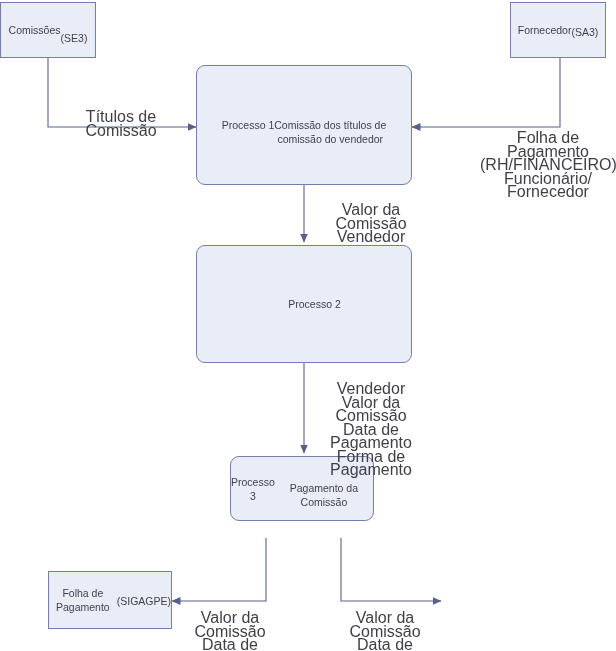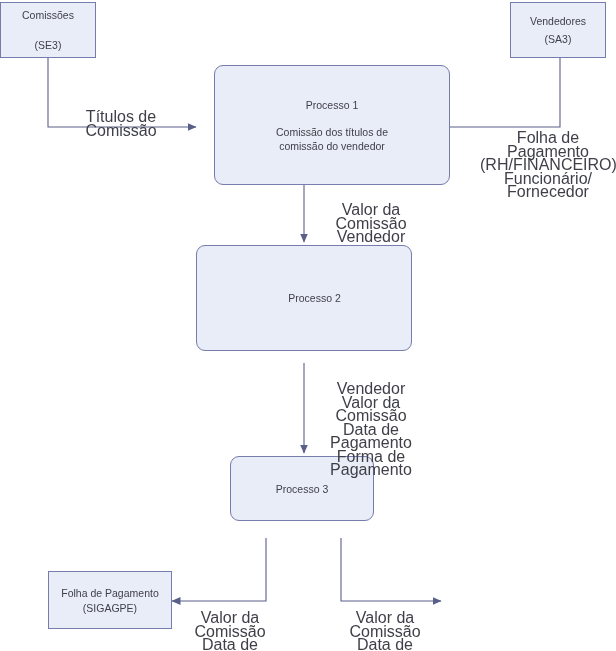--- a/index.html
+++ b/index.html
@@ -26,21 +26,21 @@
     width: 616px;
     height: 651px;
     pointer-events: none;
   }
   .node {
     position: absolute;
     box-sizing: border-box;
     background: #e9edf8;
     border: 1px solid #767cab;
     display: flex;
-    flex-direction: column;
+    flex-direction: row;
     align-items: center;
     justify-content: center;
     text-align: center;
     color: #3f3f48;
     font-size: 10.5px;
     line-height: 14px;
   }
   .node.entity { border-radius: 0; }
   .node.process { border-radius: 9px; }
   .node .title {
@@ -89,36 +89,37 @@
 
     <path d="M341,538 L341,601 L441,601" fill="none" stroke="#5a5f8a" stroke-width="1.1" marker-end="url(#arrow-right)"></path>
   </svg>
 
   <div class="node entity" style="left:0px; top:2px; width:96px; height:56px;">
     <div class="title">Comissões</div>
     <div class="body" style="margin-top:16px;">(SE3)</div>
   </div>
 
   <div class="node entity" style="left:510px; top:2px; width:96px; height:56px;">
-    <div class="title">Vendedores</div>
+    <div class="title">Fornecedor</div>
     <div class="body" style="margin-top:4px;">(SA3)</div>
   </div>
 
-  <div class="node process" style="left:196px; top:65px; width:236px; height:120px;margin-left:18px;">
+  <div class="node process" style="left:196px; top:65px; width:216px; height:120px;">
     <div class="title">Processo 1</div>
     <div class="body">Comissão dos títulos de
 comissão do vendedor</div>
   </div>
 
-  <div class="node process" style="left:196px; top:245px; width:216px; height:106px;padding-left:21px;">
+  <div class="node process" style="left:196px; top:245px; width:216px; height:118px;padding-left:21px;">
     <div class="title">Processo 2</div>
   </div>
 
   <div class="node process" style="left:230px; top:456px; width:144px; height:65px;">
     <div class="title">Processo 3</div>
+    <div class="body">Pagamento da Comissão</div>
   </div>
 
   <div class="node entity" style="left:48px; top:571px; width:124px; height:58px;">
     <div class="title">Folha de Pagamento</div>
     <div class="body" style="margin-top:1px;">(SIGAGPE)</div>
   </div>
 
 
   <div class="edge-label" style="left:56px; top:110px; width:130px;">Títulos de Comissão</div>
 

